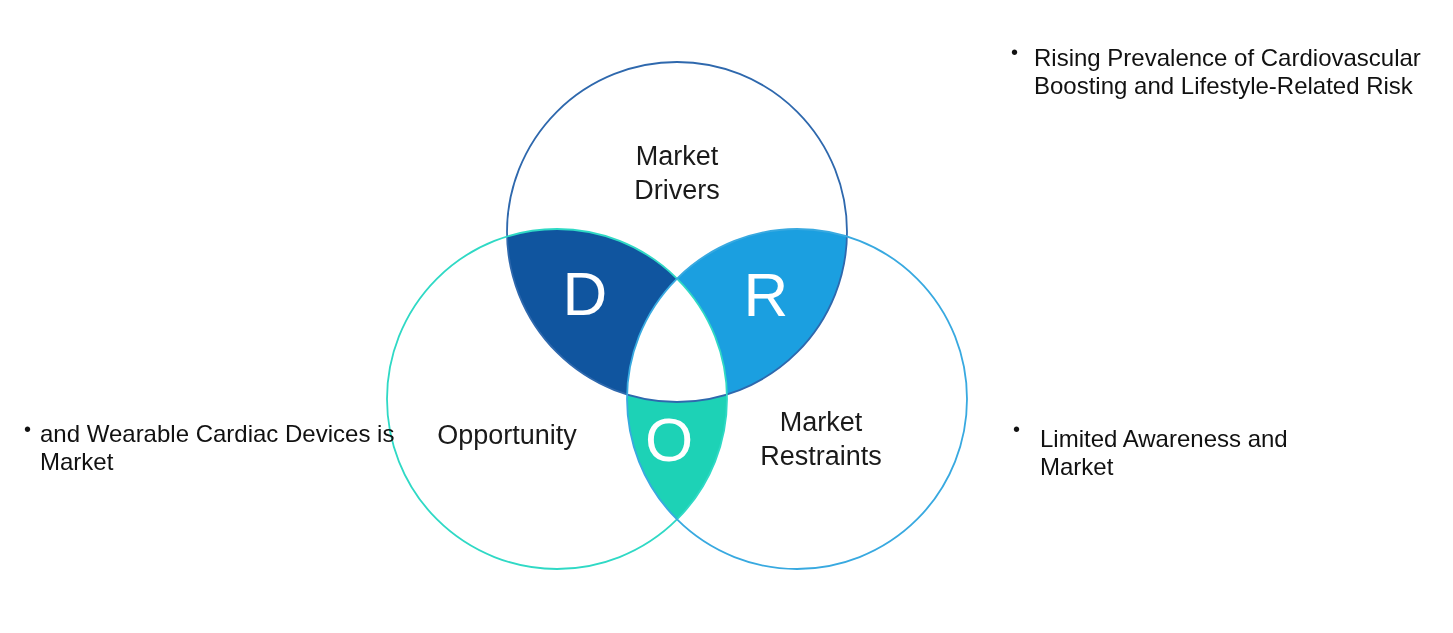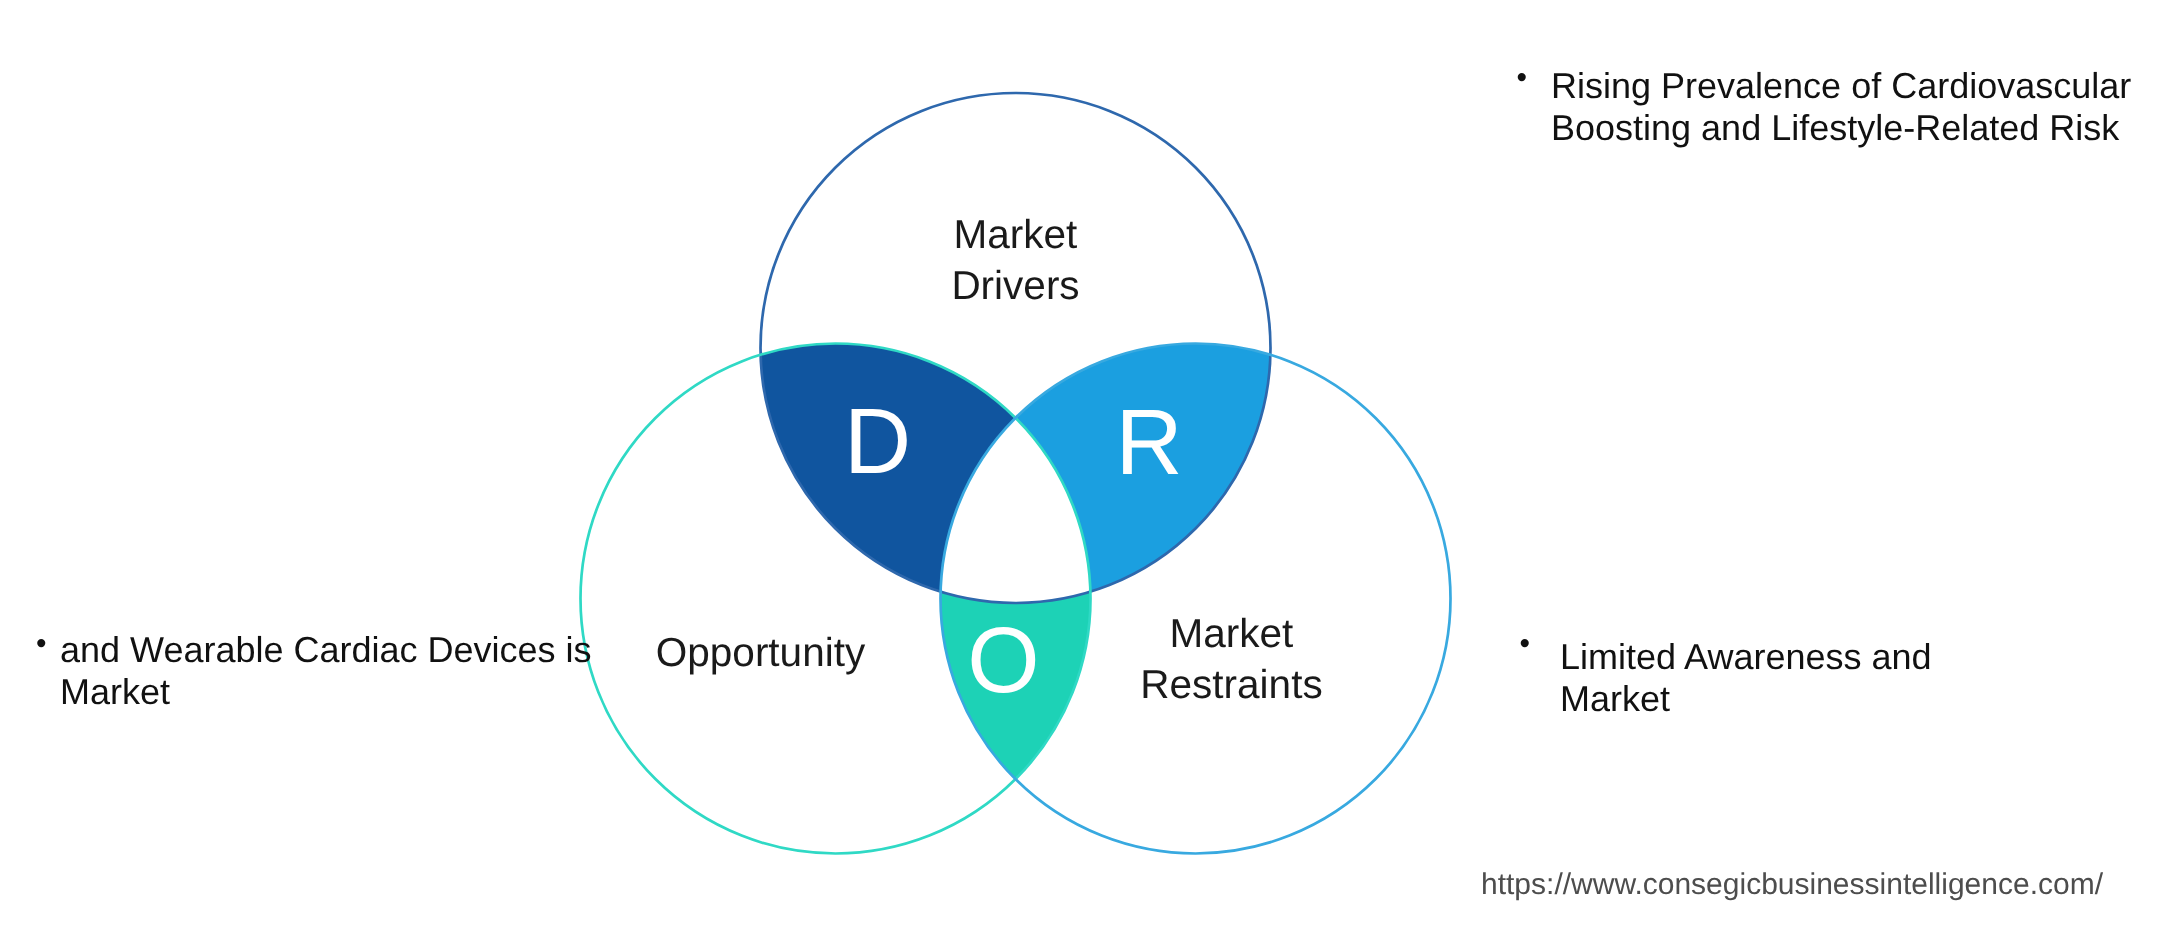--- a/index.html
+++ b/index.html
@@ -86,15 +86,14 @@
     <div>Rising Prevalence of Cardiovascular</div>
     <div>Boosting and Lifestyle-Related Risk</div>
   </div>
 
   <span class="bullet" style="left:1013px;top:419px;">•</span>
   <div class="annotation" style="left:1040px;top:414px;margin-top:11px;">
     <div>Limited Awareness and</div>
     <div>Market</div>
   </div>
 
-  <div class="footer-url">https://www.consegicbusinessintelligence.com/</div>
 
 </div>
 
 </body></html>

